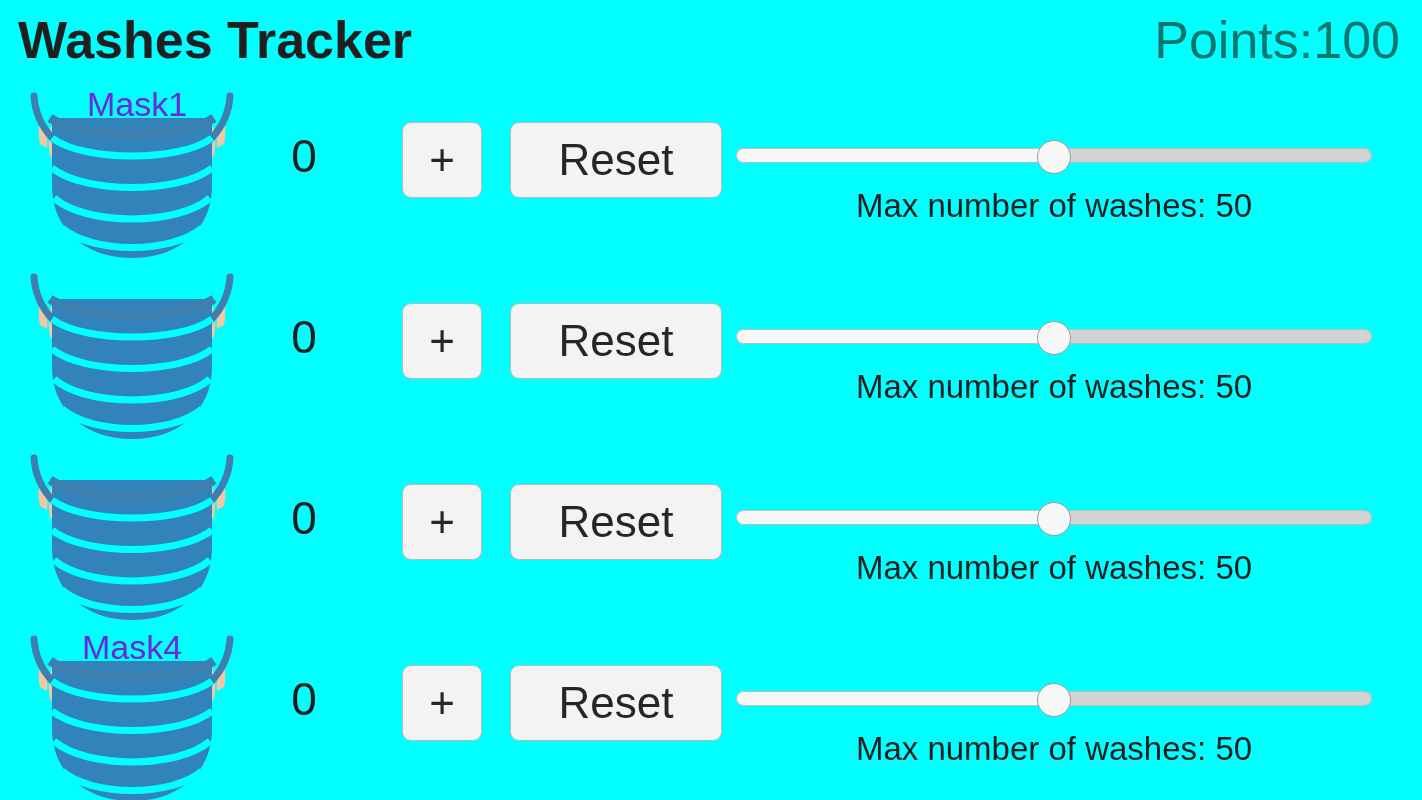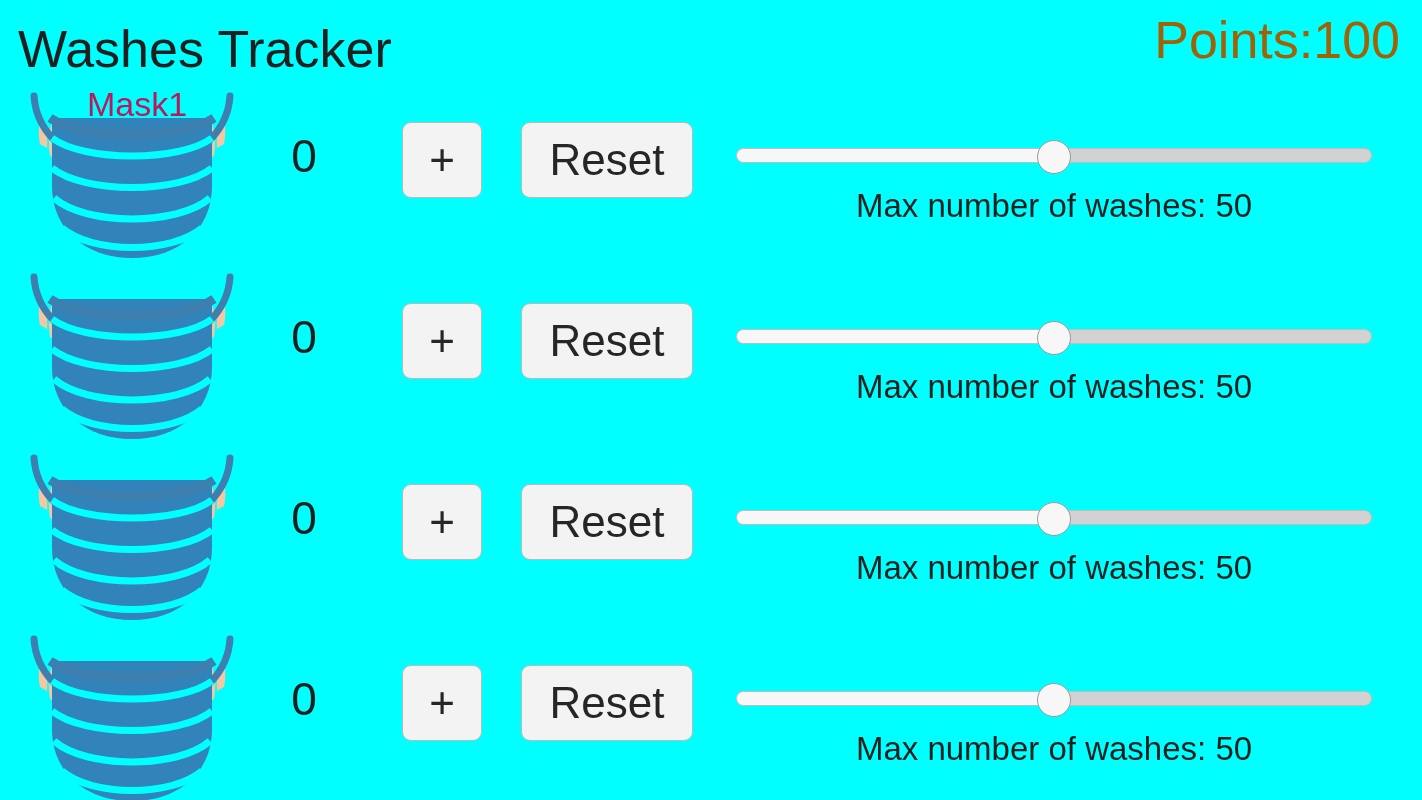--- a/index.html
+++ b/index.html
@@ -22,36 +22,36 @@
     position: absolute;
     top: 0;
     left: 0;
     width: 1422px;
     height: 80px;
   }
 
   .app-title {
     position: absolute;
     left: 18px;
-    top: 17px;
+    top: 8px;
     font-size: 52px;
     line-height: 64px;
-    font-weight: 400;
+    font-weight: 700;
     color: #1f1f1f;
     white-space: nowrap;
   }
 
   .points-wrap {
     position: absolute;
     right: 22px;
     top: 8px;
     font-size: 52px;
     line-height: 64px;
     font-weight: 400;
-    color: #a16207;
+    color: #0f766e;
     white-space: nowrap;
   }
   .points-wrap span { display: inline; }
 
   
   .rows {
     position: absolute;
     top: 80px;
     left: 0;
     width: 1422px;
@@ -74,21 +74,21 @@
   .mask-icon svg { display: block; width: 240px; height: 176px; }
 
   .mask-label {
     position: absolute;
     left: 12px;
     top: 4px;
     width: 240px;
     text-align: center;
     font-size: 34px;
     line-height: 40px;
-    color: #be185d;
+    color: #6d28d9;
     z-index: 5;
     pointer-events: none;
     white-space: nowrap;
   }
   .mask-label.l1 { text-indent: 10px; }
 
   
   .count {
     position: absolute;
     left: 272px;
@@ -119,23 +119,23 @@
 
   .btn-plus {
     left: 402px;
     top: 42px;
     width: 80px;
     height: 76px;
     font-size: 44px;
   }
 
   .btn-reset {
-    left: 521px;
+    left: 510px;
     top: 42px;
-    width: 172px;
+    width: 212px;
     height: 76px;
     font-size: 44px;
   }
 
   
   .slider-area {
     position: absolute;
     left: 736px;
     top: 0;
     width: 640px;
@@ -353,20 +353,21 @@
 
         <path d="M38 36 C70 58 170 58 202 36" stroke="#3d7fae" stroke-width="9" fill="none"></path>
 
         <path d="M40 56 C72 80 168 80 200 56" stroke="#00FFFF" stroke-width="7" fill="none"></path>
         <path d="M40 86 C72 112 168 112 200 86" stroke="#00FFFF" stroke-width="7" fill="none"></path>
         <path d="M42 116 C74 144 166 144 198 116" stroke="#00FFFF" stroke-width="7" fill="none"></path>
         <path d="M50 146 C80 172 160 172 190 146" stroke="#00FFFF" stroke-width="7" fill="none"></path>
       </svg>
     </div>
 
+    <div class="mask-label">Mask4</div>
 
     <div class="count">0</div>
 
     <button class="btn btn-plus">+</button>
 
     <button class="btn btn-reset">Reset</button>
 
     <div class="slider-area">
       <div class="slider">
         <div class="slider-track"></div>

